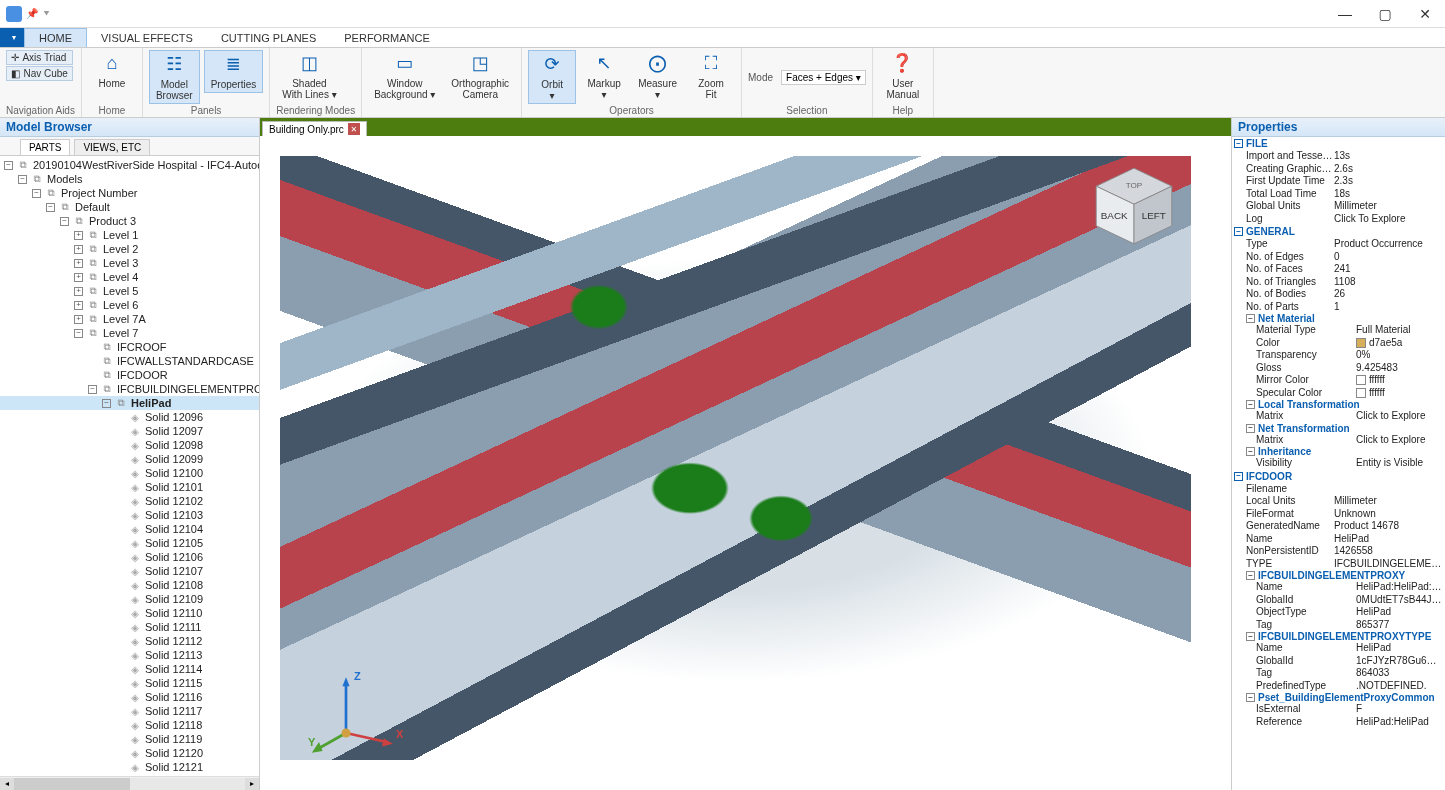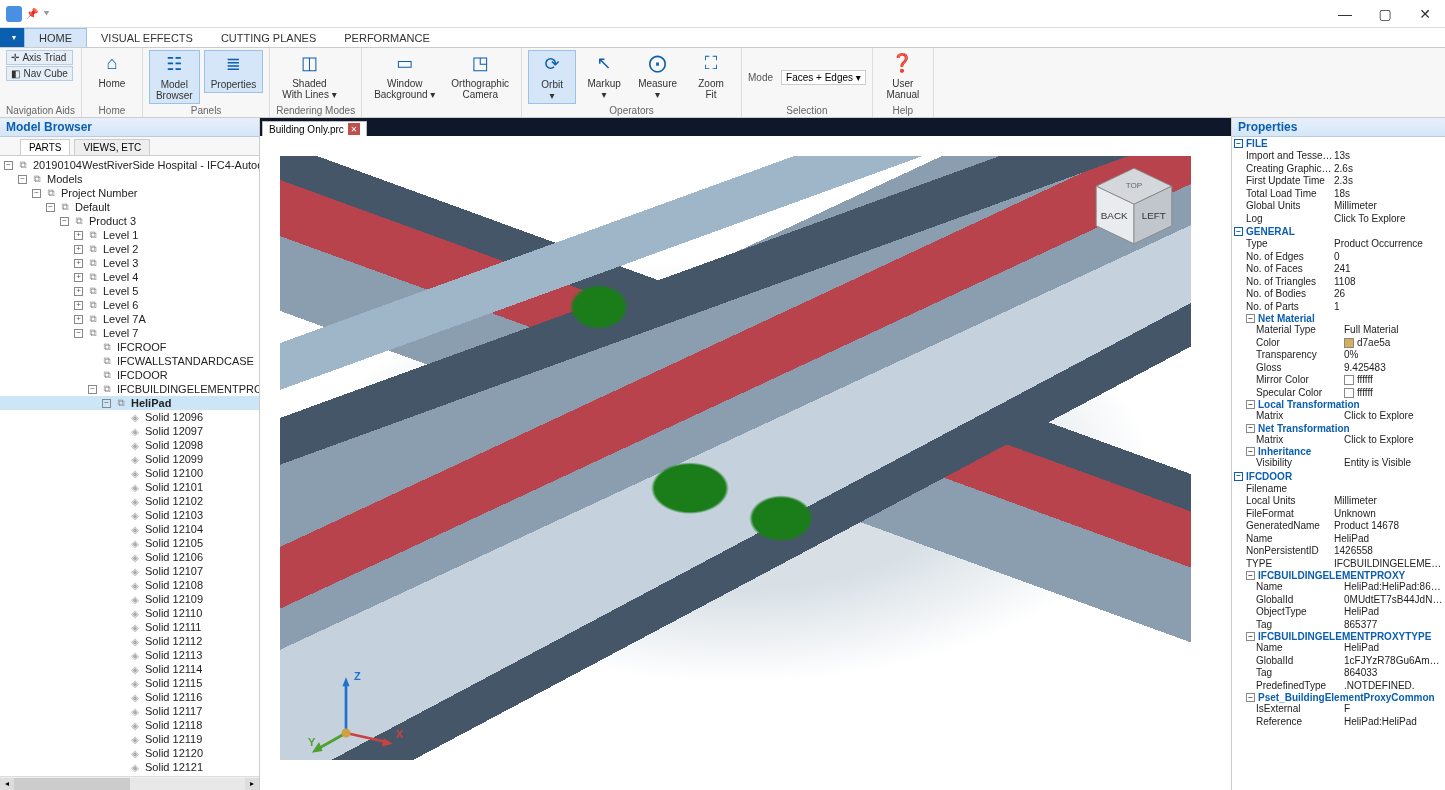--- a/index.html
+++ b/index.html
@@ -53,21 +53,21 @@
     .nicon.cubes{color:#888;}
     .nicon.cube{color:#aaa;}
     .tree-node.sel{background:#cde6f7;}
     .hscroll{height:14px; background:#f0f0f0; border-top:1px solid #ddd; display:flex; align-items:center;}
     .hscroll-track{flex:1; height:12px; background:#e8e8e8; position:relative;}
     .hscroll-thumb{position:absolute; left:0; width:50%; height:100%; background:#ccc;}
     .hscroll-arr{width:14px; height:12px; background:#ddd; display:flex;align-items:center;justify-content:center;font-size:8px;}
     
     
     .center { flex:1; display:flex; flex-direction:column; position:relative; }
-    .doc-tab-bar{height:18px; background:#0f172a; display:flex; align-items:flex-end;}
+    .doc-tab-bar{height:18px; background:#4d7c0f; display:flex; align-items:flex-end;}
     .doc-tab{background:#fff; border:1px solid #bbb; border-bottom:none; padding:1px 6px; font-size:10px; display:flex; align-items:center; margin-left:2px;}
     .doc-close{width:12px;height:12px;background:#c0504d;color:#fff;font-size:8px;display:flex;align-items:center;justify-content:center;margin-left:4px;}
     .viewport{flex:1; background:#fff; position:relative; overflow:hidden;}
     .building-render{position:absolute; inset:20px 40px 30px 20px; background:
       radial-gradient(ellipse at 35% 25%, #1a7d1a 3%, transparent 3.5%),
       radial-gradient(ellipse at 45% 55%, #1a7d1a 5%, transparent 5.5%),
       radial-gradient(ellipse at 55% 60%, #1a7d1a 4%, transparent 4.5%),
       linear-gradient(160deg, transparent 20%, #9fb6c9 20% 25%, transparent 25% 28%, #455668 28% 33%, transparent 33%),
       linear-gradient(155deg, transparent 30%, #8b9eb0 30% 38%, #b9434d 38% 44%, #8b9eb0 44% 48%, transparent 48%),
       linear-gradient(152deg, transparent 42%, #c5d2dd 42% 58%, #455668 58% 62%, transparent 62%),
@@ -78,21 +78,21 @@
     .axis-lbl{position:absolute; font-size:11px; font-weight:bold;}
     .viewcube{position:absolute; top:25px; right:52px; width:90px; height:90px;}
     
     
     .right-panel { width: 214px; border-left:1px solid #ccc; display:flex; flex-direction:column; overflow:hidden; }
     .props{flex:1; overflow-y:auto; font-size:10px;}
     .prop-section{display:flex; align-items:center; background:#fff; padding:1px 2px; color:#0b5fb0; font-weight:600;}
     .prop-section .exp{border-color:#0b5fb0; color:#0b5fb0;}
     .prop-sub{color:#0b5fb0; font-weight:600; padding-left:14px; display:flex;align-items:center;}
     .prop-row{display:flex; padding:0 2px 0 14px; line-height:1.25;}
-    .prop-row.sub{padding-left:24px;}
+    .prop-row.sub{padding-left:24px;gap:12px;}
     .prop-name{flex:0 0 88px; color:#222; white-space:nowrap; overflow:hidden; text-overflow:ellipsis;}
     .prop-val{flex:1; color:#222; white-space:nowrap; overflow:hidden; text-overflow:ellipsis;}
     .swatch{width:10px;height:10px;border:1px solid #888;display:inline-block;vertical-align:middle;margin-right:3px;}
   </style>
 </head>
 <body>
 
 <div class="title-bar">
   <div class="title-left">
     <span class="app-icon"></span>

